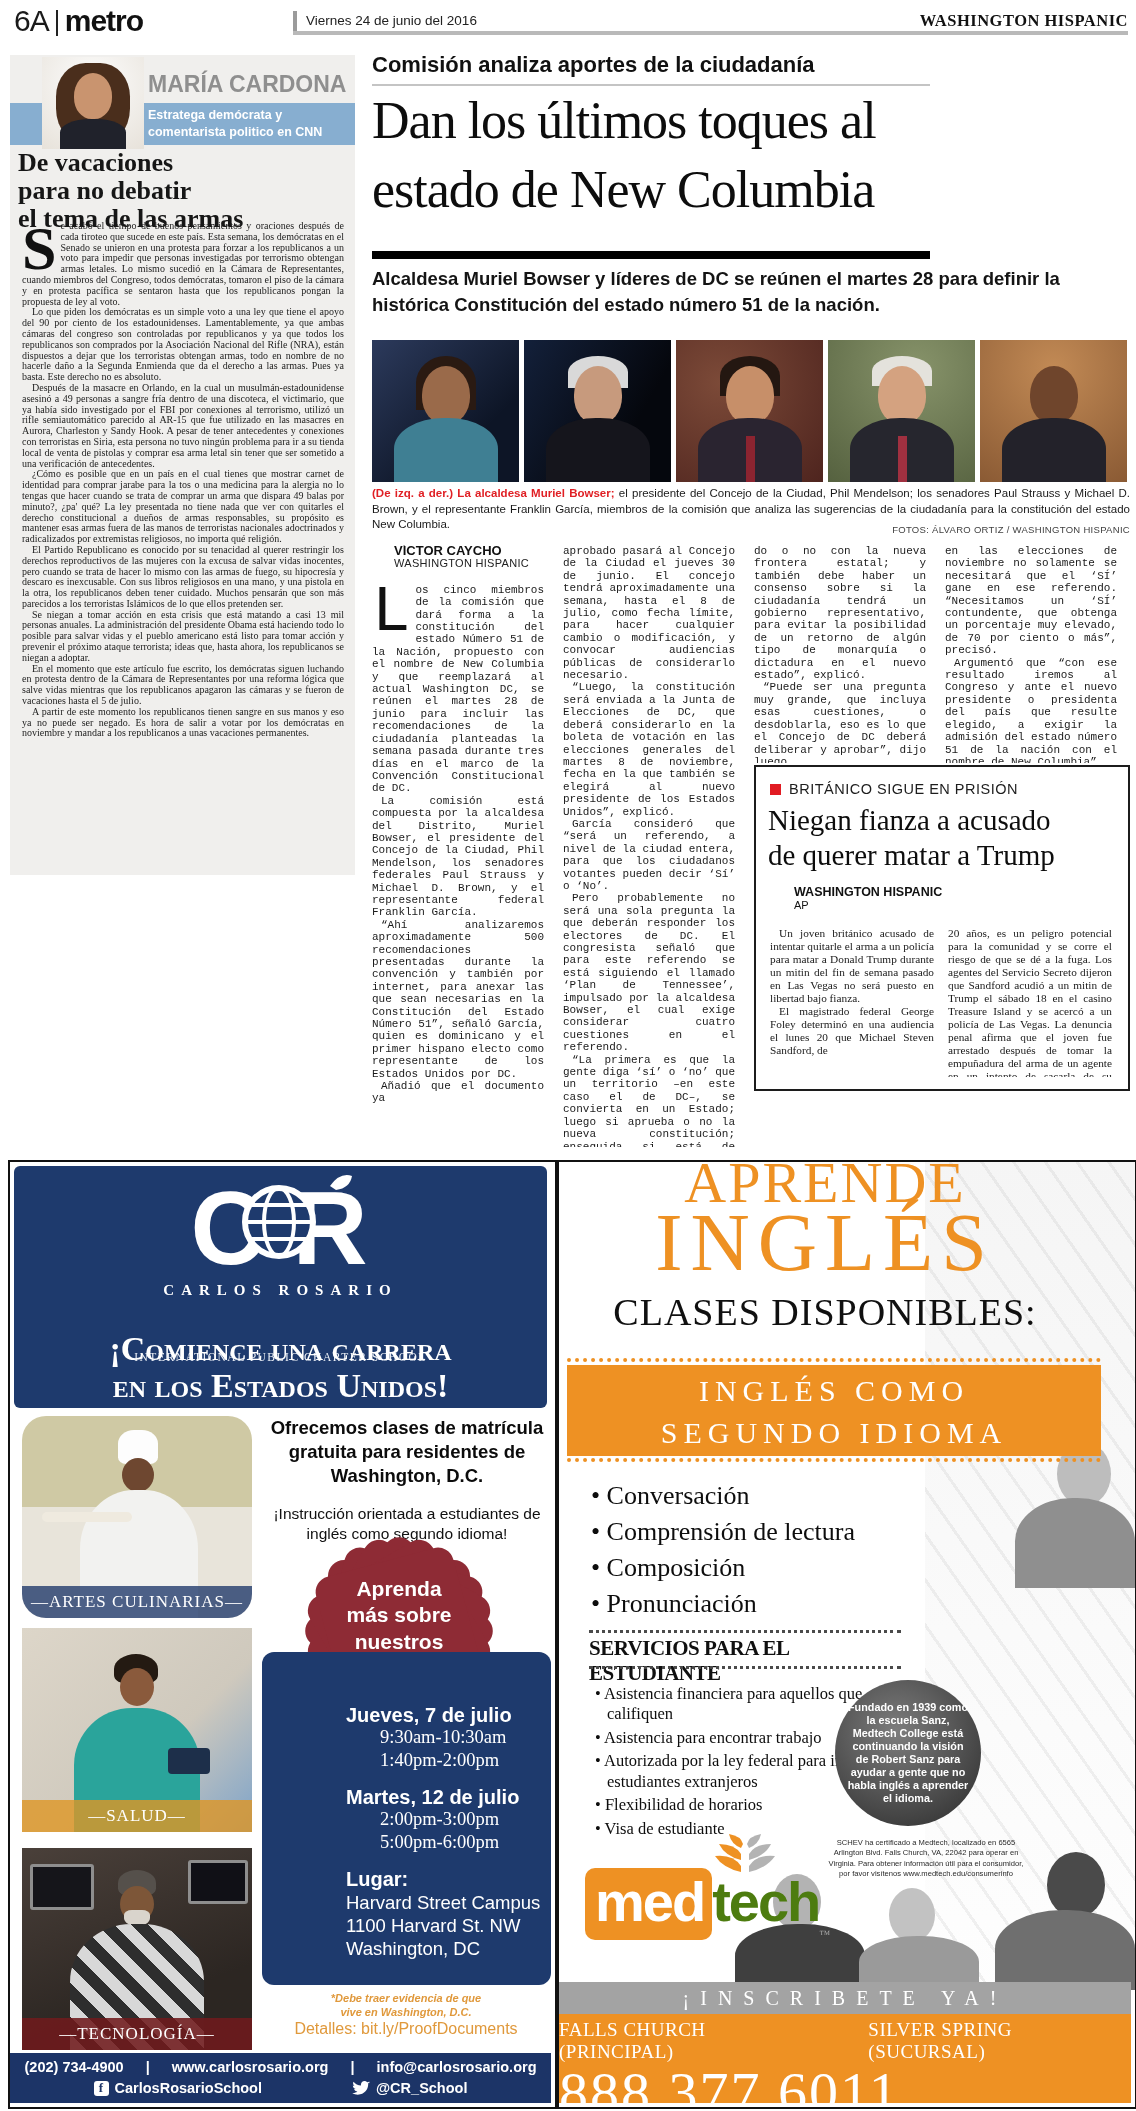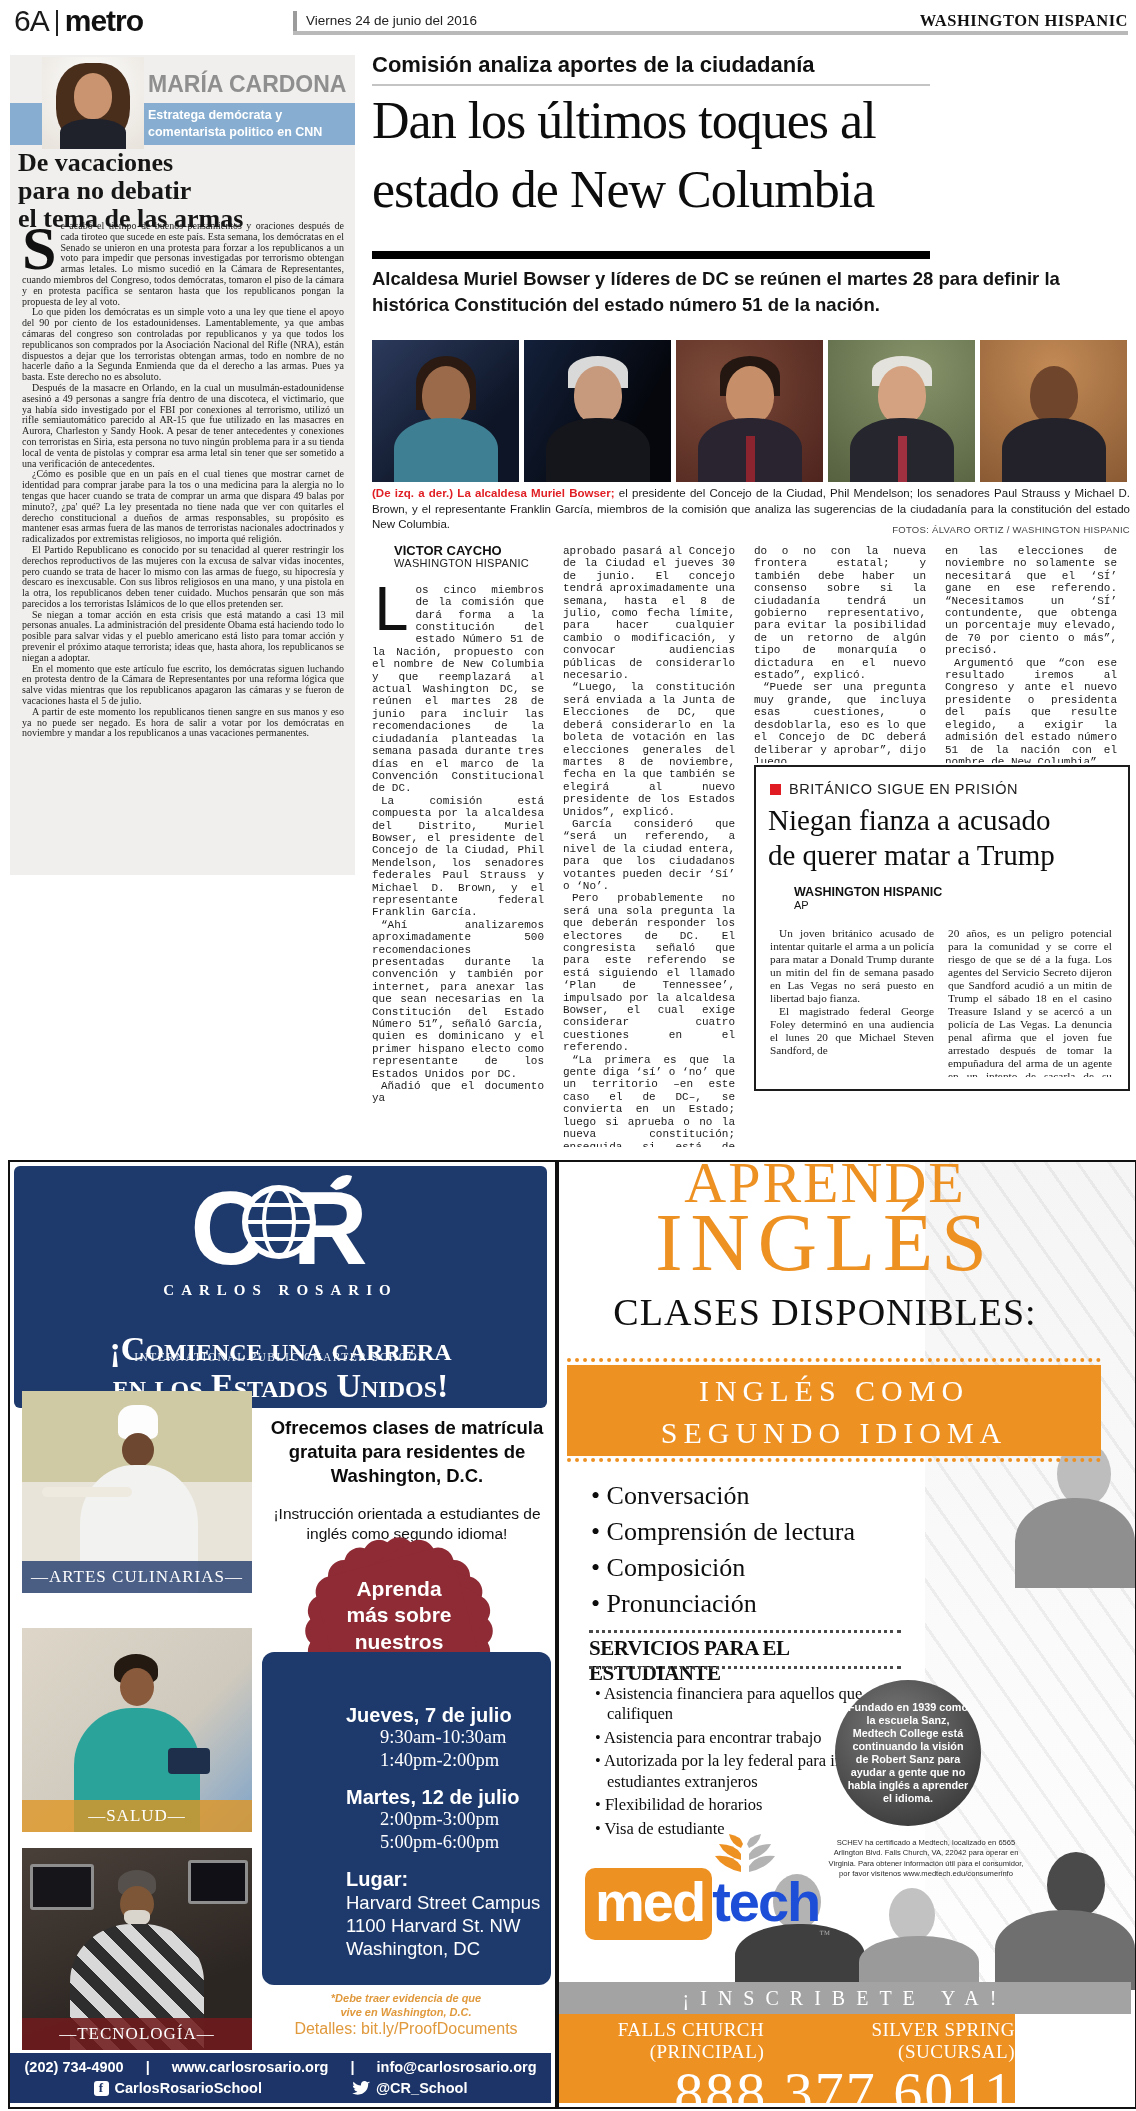--- a/index.html
+++ b/index.html
@@ -100,21 +100,21 @@
 
   
   .crad{left:8px;top:1160px;width:545px;height:945px;border:2px solid #111;background:#fff;}
   .cr-navy{left:4px;top:4px;width:533px;height:242px;background:#1e3a6d;border-radius:6px;}
   .cr-logo{left:166px;top:6px;}
   .cr-name{left:0;top:116px;width:533px;text-align:center;font-size:15px;font-weight:bold;color:#fff;letter-spacing:7px;}
   .cr-sub{left:0;top:138px;width:533px;text-align:center;font-size:11.5px;color:#eef2f8;letter-spacing:1.5px;margin-top:47px;}
   .cr-head{left:0;width:533px;text-align:center;color:#fff;font-weight:bold;font-variant:small-caps;font-size:34px;line-height:1;}
   .crp{position:absolute;left:12px;width:230px;overflow:hidden;}
   .crp .band{position:absolute;left:0;bottom:0;width:100%;text-align:center;color:#fff;font-size:17px;letter-spacing:1px;padding:6px 0;font-family:"Liberation Serif",serif;}
-  .crp1{top:229px;height:202px;background:linear-gradient(180deg,#cfc9a4 0 45%,#e8e4da 45%);}
+  .crp1{top:254px;height:202px;background:linear-gradient(180deg,#cfc9a4 0 45%,#e8e4da 45%);border-radius:24px;}
   .crp1 .band{background:rgba(30,55,105,.78);}
   .crp2{top:466px;height:204px;background:linear-gradient(135deg,#ddd6c9,#cfc9bd 60%,#7da3c9);}
   .crp2 .band{background:rgba(222,150,36,.8);}
   .crp3{top:686px;height:202px;background:linear-gradient(160deg,#4a403a,#2c2622 70%);}
   .crp3 .band{background:rgba(112,26,28,.88);}
   .fig-head{position:absolute;border-radius:50%;}
   .fig-torso{position:absolute;border-radius:46% 46% 0 0;}
   .cr-offer{left:252px;top:254px;width:290px;text-align:center;font-weight:bold;font-size:18.5px;line-height:1.3;color:#0b0b0b;font-family:"Liberation Sans",sans-serif;}
   .cr-instr{left:252px;top:342px;width:290px;text-align:center;font-size:15.5px;line-height:1.3;color:#101010;font-family:"Liberation Sans",sans-serif;}
   .seal{left:300px;top:380px;width:178px;height:178px;}
@@ -157,25 +157,25 @@
   .mt-sdot2{left:30px;top:504px;width:312px;border-top:3px dotted #4a4a4a;}
   .mt-services{left:32px;top:522px;width:300px;font-size:16.5px;line-height:1.24;color:#0d0d0d;}
   .mt-services div{margin-bottom:3px;padding-left:16px;text-indent:-12px;}
   .mt-circle{left:276px;top:518px;width:146px;height:146px;border-radius:50%;
      background:radial-gradient(circle at 42% 35%,#7d7d7d,#3c3c3c 78%);
      color:#fff;font-family:"Liberation Sans",sans-serif;font-weight:bold;font-size:10.8px;line-height:1.2;
      display:flex;align-items:center;justify-content:center;text-align:center;padding:0 12px;box-sizing:border-box;}
   .mt-fine{left:264px;top:676px;width:206px;font-size:7.6px;line-height:1.35;text-align:center;color:#2a2a2a;font-family:"Liberation Sans",sans-serif;}
   .mt-logo{left:26px;top:706px;}
   .mt-med{display:inline-block;background:#ee9123;color:#fff;font-family:"Liberation Sans",sans-serif;font-weight:bold;font-size:56px;line-height:1;padding:6px 8px 10px 10px;border-radius:10px;letter-spacing:-2px;}
-  .mt-tech{display:inline-block;color:#1d4ed8;font-family:"Liberation Sans",sans-serif;font-weight:bold;font-size:56px;letter-spacing:-2px;}
+  .mt-tech{display:inline-block;color:#4d7c0f;font-family:"Liberation Sans",sans-serif;font-weight:bold;font-size:56px;letter-spacing:-2px;}
   .mt-tm{font-size:11px;color:#a9a9a9;vertical-align:bottom;}
   .mt-leaves{position:absolute;left:118px;top:-34px;}
   .mt-gray{left:0;top:820px;width:572px;height:32px;background:#a3a3a3;color:#fff;text-align:center;font-size:20px;letter-spacing:11px;line-height:32px;}
-  .mt-orange{left:0;top:852px;width:456px;height:89px;background:#ee9123;color:#fff;text-align:right;}
+  .mt-orange{left:0;top:852px;width:572px;height:89px;background:#ee9123;color:#fff;text-align:left;}
   .mt-locs{display:flex;justify-content:center;gap:46px;font-size:19px;letter-spacing:.5px;padding-top:5px;}
   .mt-phone{font-size:58px;line-height:1;letter-spacing:2px;margin-top:1px;}
 </style>
 </head>
 <body>
 
 <div id="page">
 
   <div class="abs mast-left sans">
     <span class="mast-page">6A</span>

